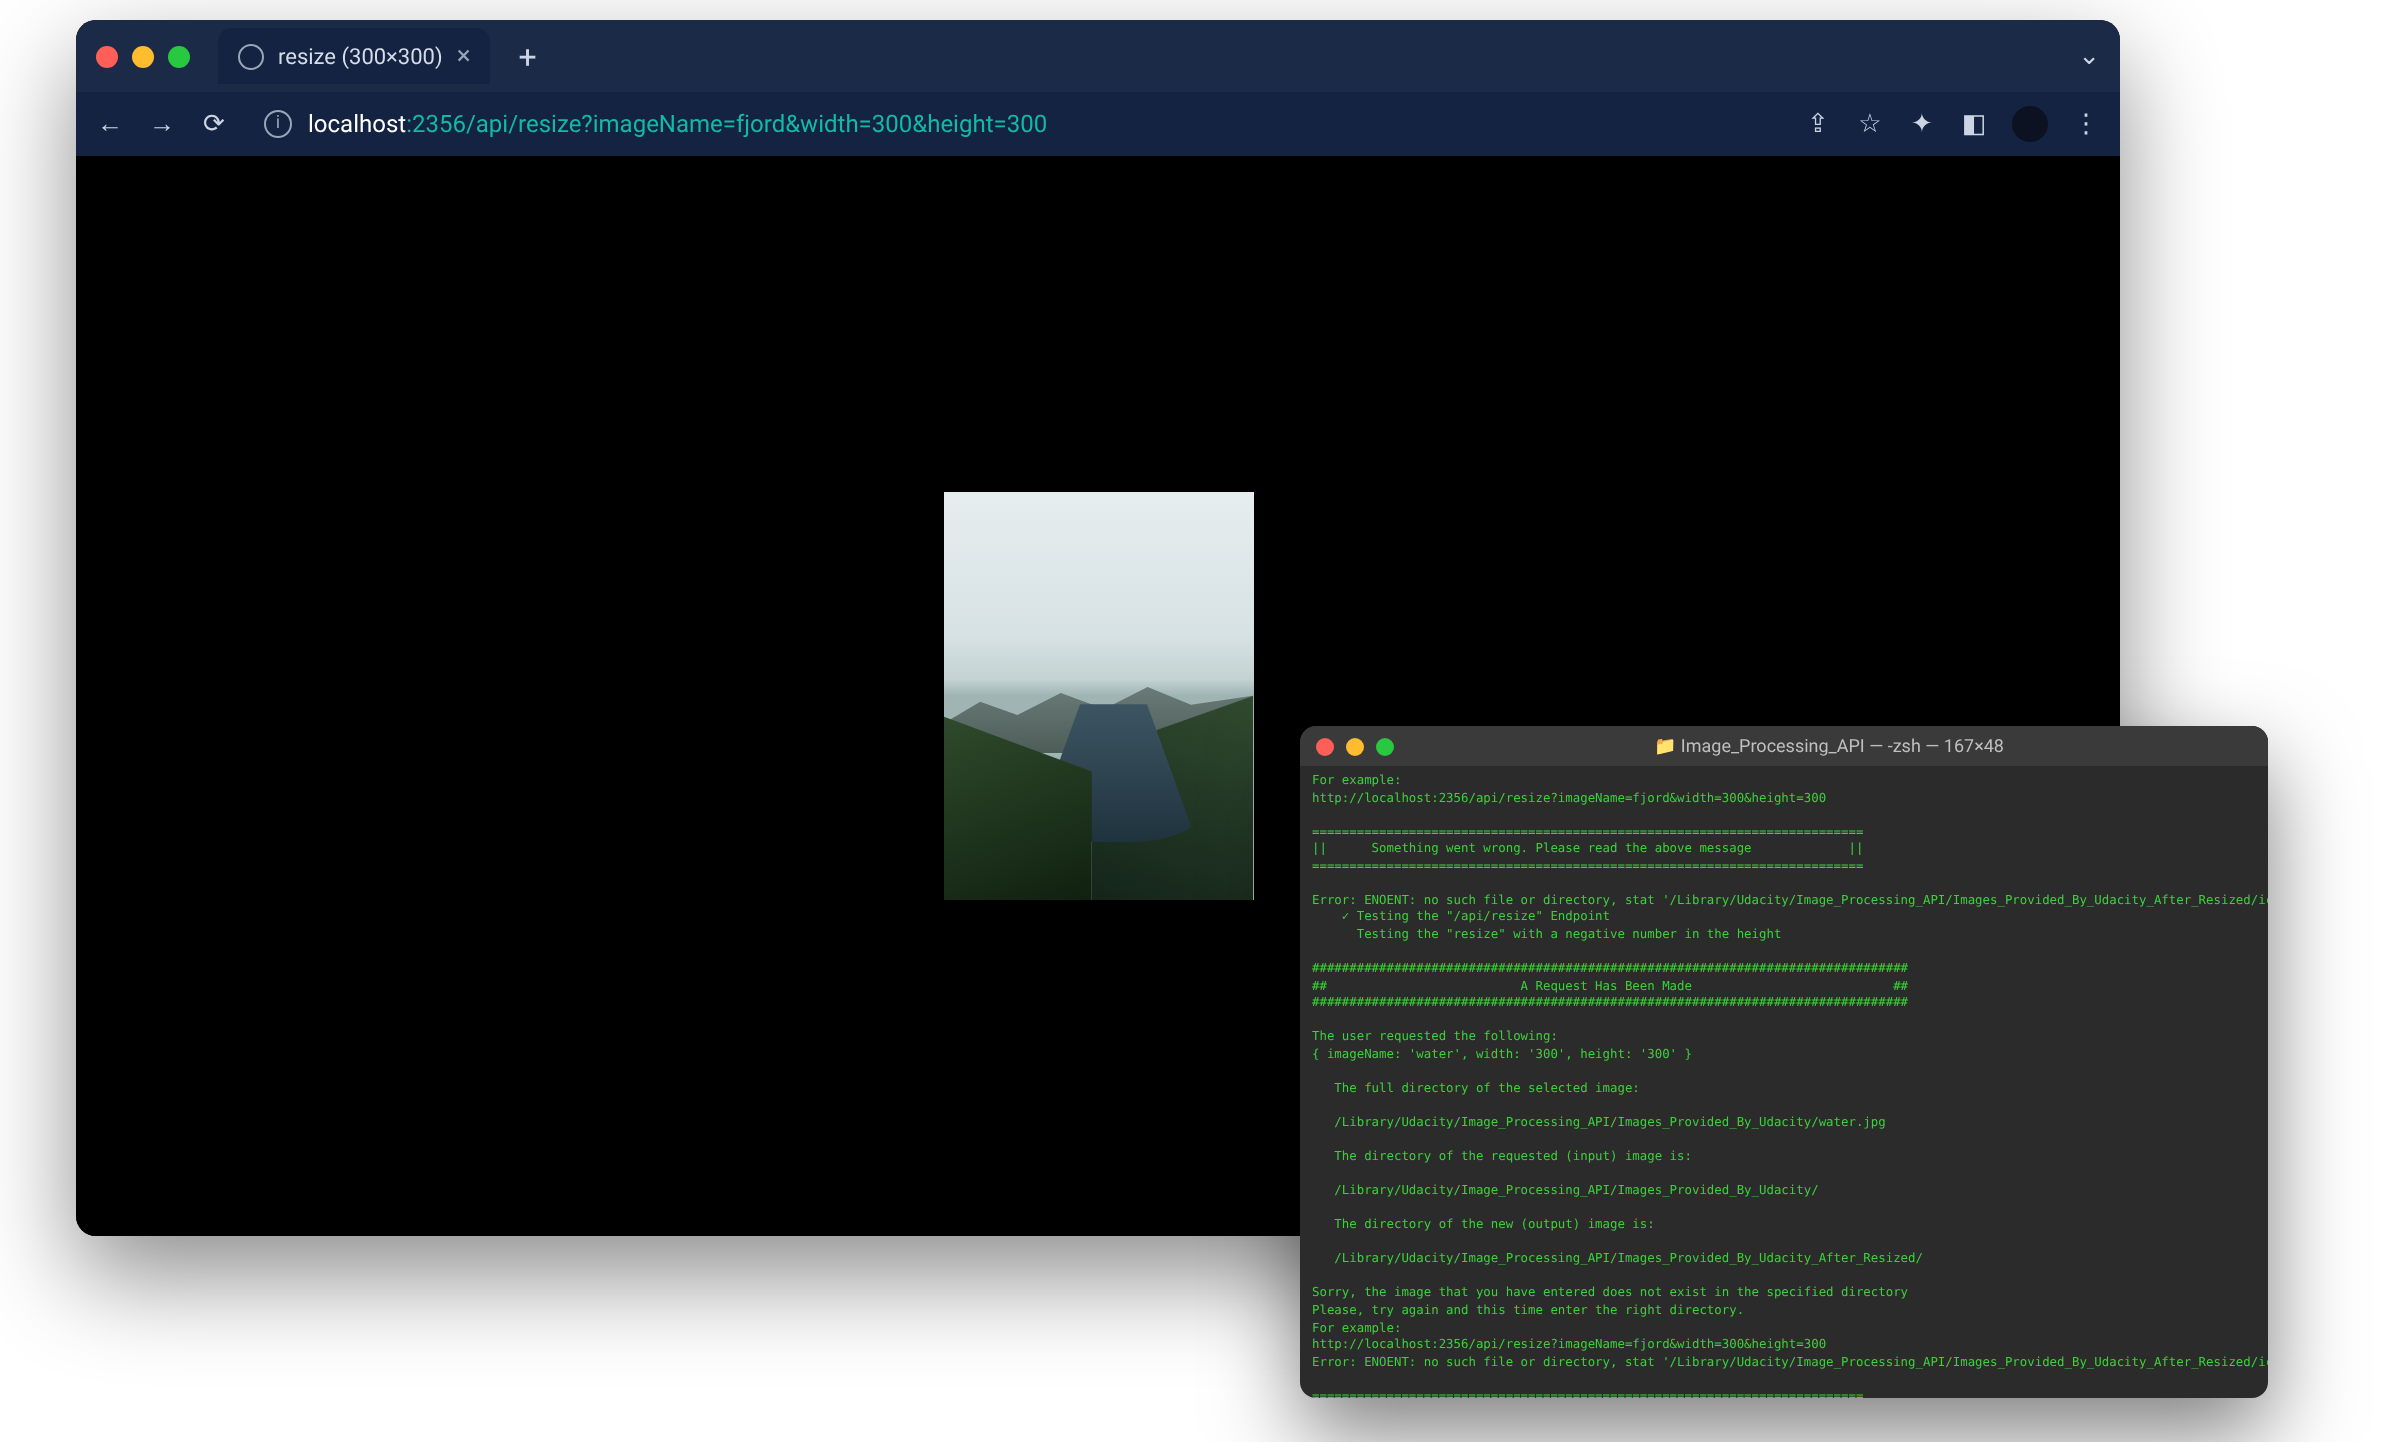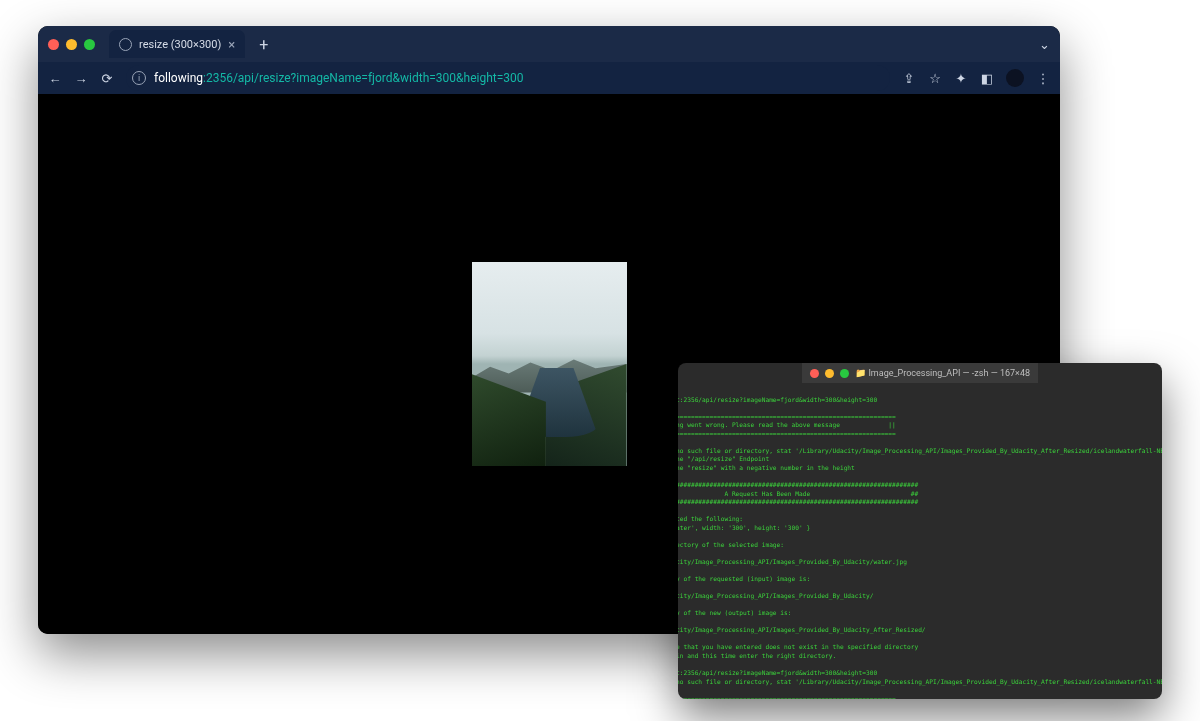--- a/index.html
+++ b/index.html
@@ -9,21 +9,21 @@
     background: #fff;
     font-family: -apple-system, BlinkMacSystemFont, "Segoe UI", Roboto, Arial, sans-serif;
     position: relative;
     overflow: hidden;
   }
 
   
   .browser {
     position: absolute;
     left: 38px;
-    top: 26px;
+    top: 10px;
     width: 1022px;
     height: 608px;
     border-radius: 10px;
     overflow: hidden;
     box-shadow: 0 20px 50px rgba(0,0,0,.45);
     background: #000;
     display: flex;
     flex-direction: column;
   }
   .tabstrip {
@@ -80,27 +80,27 @@
   .hill-l{position:absolute;left:0;top:55%;width:48%;height:45%;
           background:linear-gradient(160deg,#2f4a2c,#10210f);
           clip-path:polygon(0 0,100% 30%,100% 100%,0 100%);}
   .hill-r{position:absolute;right:0;top:50%;width:52%;height:50%;
           background:linear-gradient(200deg,#314b2f,#14241a);
           clip-path:polygon(0 28%,100% 0,100% 100%,0 100%);}
 
   
   .terminal{
     position:absolute;
-    left:678px; top:363px;
+    left:650px; top:363px;
     width:484px; height:336px;
     background:#2b2b2b;
     border-radius:8px;
     box-shadow:0 18px 44px rgba(0,0,0,.5);
     overflow:hidden;
-    display:flex; flex-direction:column;align-items:center;
+    display:flex; flex-direction:column;
   }
   .term-titlebar{
     height:20px; background:#3a3a3a; display:flex; align-items:center;
     padding:0 8px; gap:6px; font-size:9px; color:#bfbfbf;
   }
   .term-titlebar .dot{width:9px;height:9px;}
   .term-title{flex:1;text-align:center;white-space:nowrap;overflow:hidden;text-overflow:ellipsis;}
   .term-body{
     flex:1; padding:4px 6px 6px 6px;
     font-family:"Menlo","Consolas",monospace;
@@ -129,21 +129,21 @@
     <div class="minmax">⌄</div>
   </div>
 
   <div class="toolbar">
     <div class="navbtn">←</div>
     <div class="navbtn">→</div>
     <div class="navbtn">⟳</div>
     <div class="addr">
       <span class="info">i</span>
       <span>
-        <span class="host">following</span><span class="path">:2356/api/resize?imageName=fjord&amp;width=300&amp;height=300</span>
+        <span class="host">localhost</span><span class="path">:2356/api/resize?imageName=fjord&amp;width=300&amp;height=300</span>
       </span>
     </div>
     <div class="rt-icons">
       <span class="ic">⇪</span>
       <span class="ic">☆</span>
       <span class="ic">✦</span>
       <span class="ic">◧</span>
       <span class="avatar"></span>
       <span class="ic">⋮</span>
     </div>

